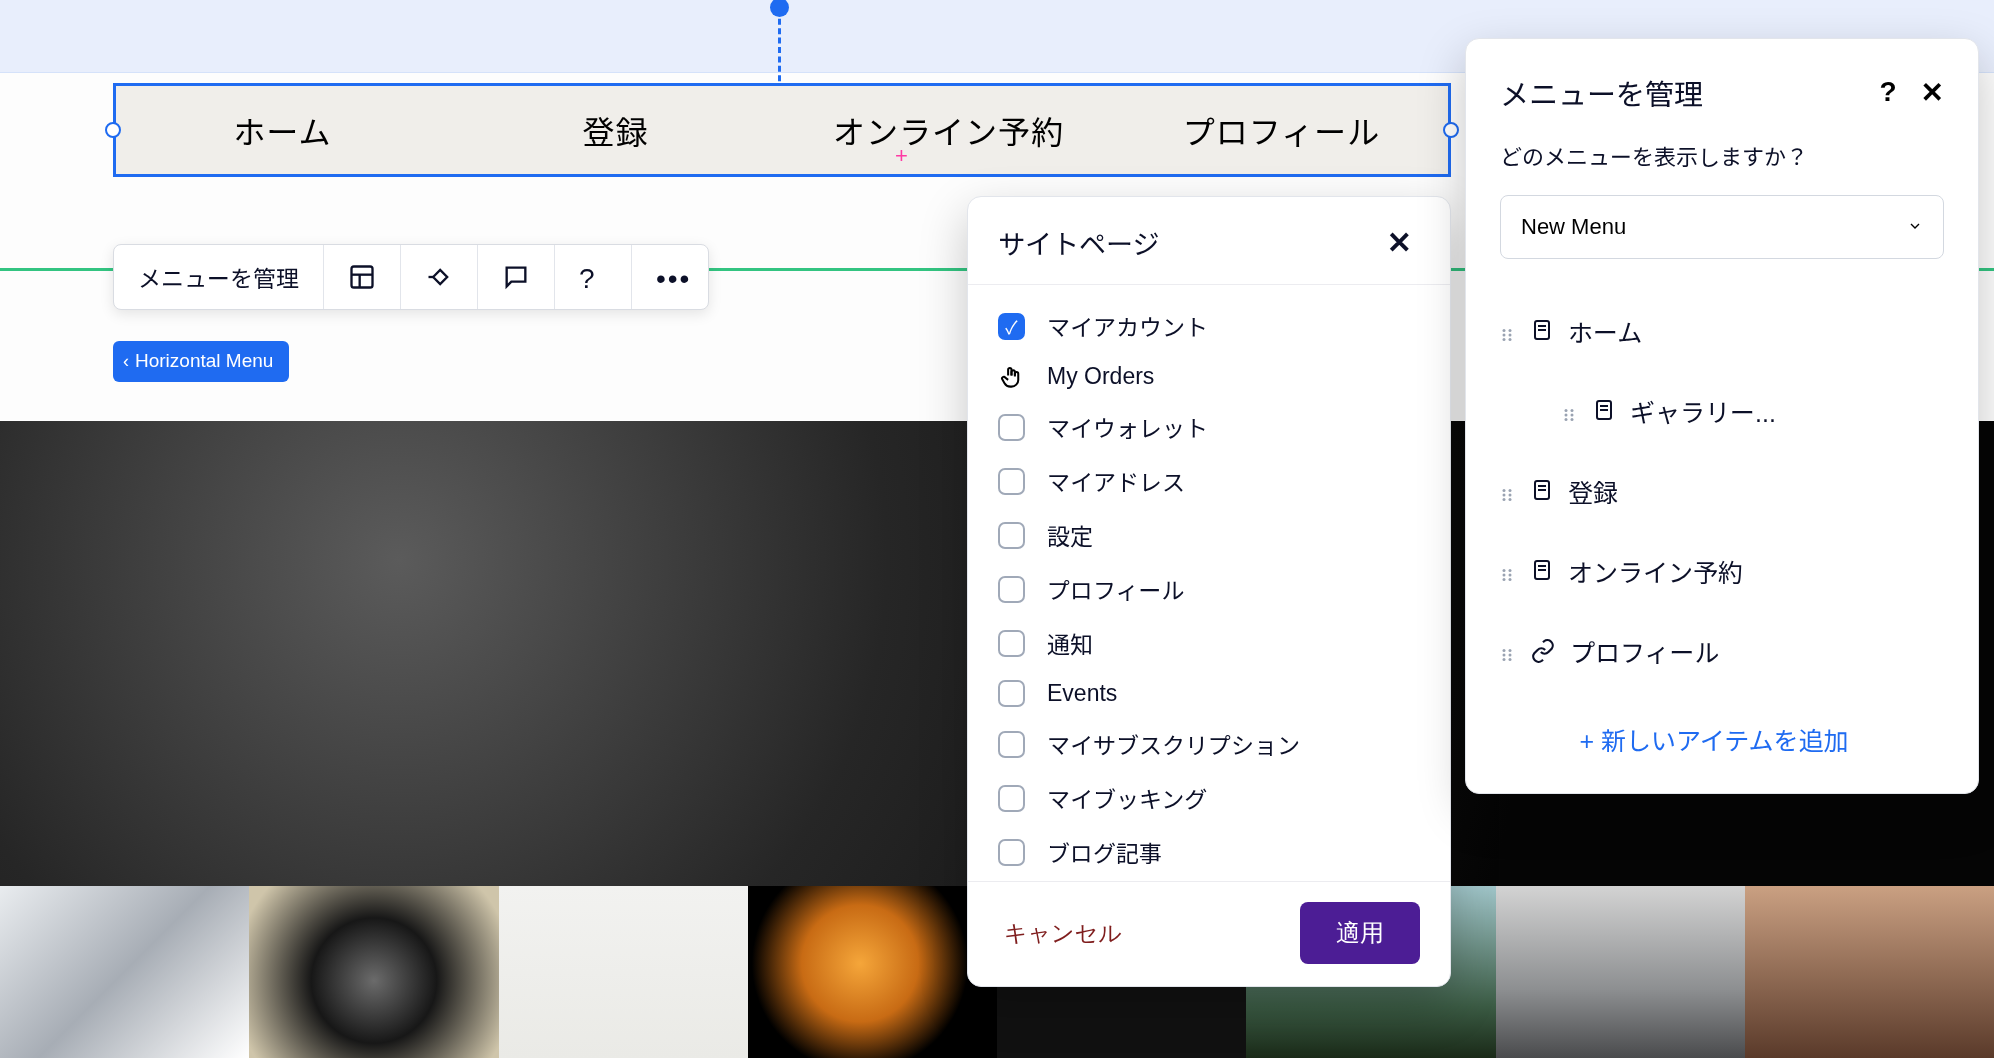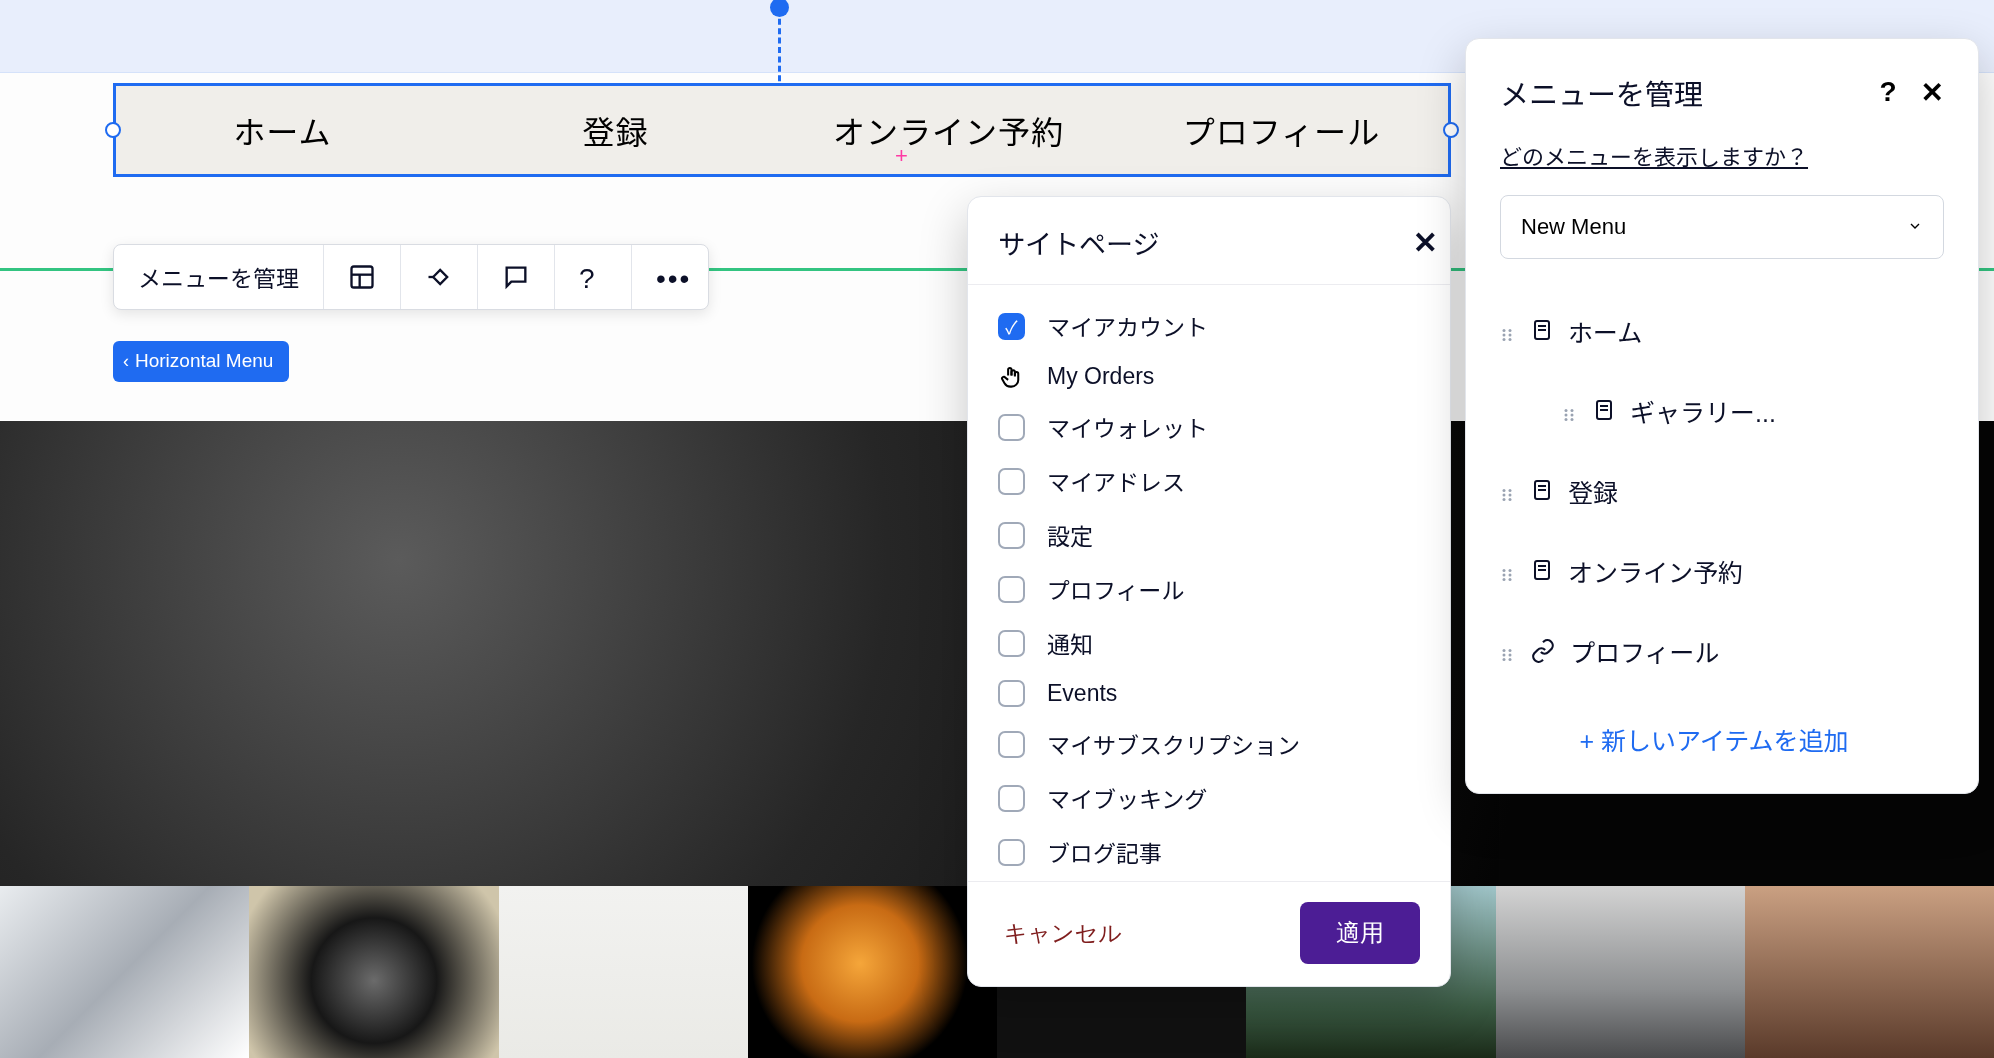--- a/index.html
+++ b/index.html
@@ -152,21 +152,21 @@
     left: 967px; top: 196px;
     width: 484px;
     background: #fff;
     border: 1px solid #e2e5eb;
     border-radius: 14px;
     box-shadow: 0 18px 48px rgba(0,0,0,0.22);
     display: flex;
     flex-direction: column;
   }
   .mp-head {
-    padding: 26px 12px 22px 30px;
+    padding: 26px 38px 22px 30px;
     display: flex;
     align-items: center;
     justify-content: space-between;
     border-bottom: 1px solid #ececf0;
     font-size: 27px;
     color: #0c1028;
   }
   .mp-close {
     font-size: 30px;
     font-weight: 700;
@@ -237,21 +237,20 @@
     display: flex;
     align-items: center;
     justify-content: space-between;
   }
   .pm-title { font-size: 29px; color: #0c1028; }
   .pm-icons { display: flex; gap: 24px; align-items: center; }
   .pm-sub {
     padding: 0 34px 14px 34px;
     font-size: 22px;
     color: #0c1028;
-    text-decoration: underline;
   }
   .pm-select {
     margin: 10px 34px 24px 34px;
     border: 1px solid #d3d8e0;
     border-radius: 8px;
     padding: 18px 20px;
     font-size: 22px;
     display: flex;
     align-items: center;
     justify-content: space-between;

